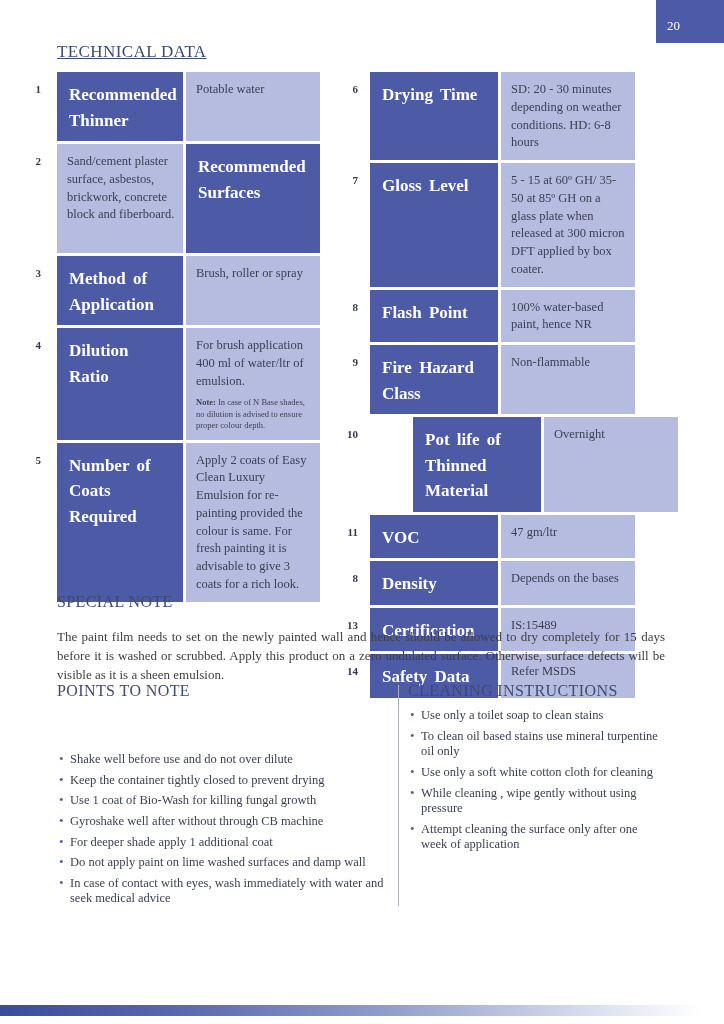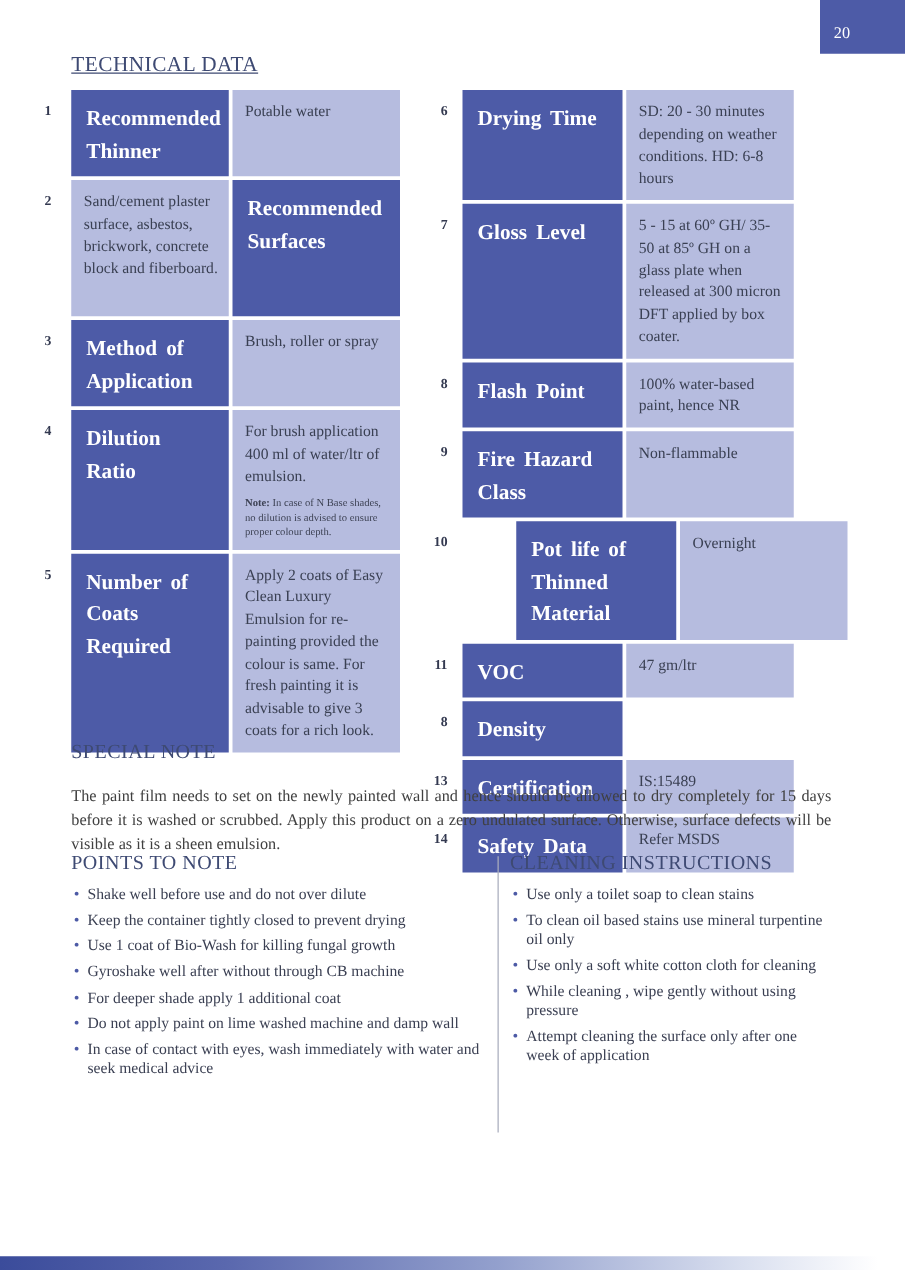--- a/index.html
+++ b/index.html
@@ -62,21 +62,21 @@
   #tbl-right .trow:nth-child(8){min-height:40px;}
   #tbl-right .trow:nth-child(9){min-height:39px;}
   .trow .cell{min-height:inherit;}
   
   #special-body{
     position:absolute;left:57px;top:628px;width:608px;font-size:13px;
     line-height:1.45;text-align:justify;color:#404040;
   }
   
   .blist{position:absolute;top:708px;list-style:none;margin:0;padding:0;}
-  #points-list{left:57px;width:336px;}
+  #points-list{left:57px;width:336px;margin-top:44px;}
   #cleaning-list{left:408px;width:252px;}
   .blist li{
     position:relative;padding-left:13px;margin-bottom:5px;font-size:12.5px;
     line-height:1.25;color:#3a3f52;
   }
   .blist li::before{
     content:"\2022";position:absolute;left:2px;top:-1px;color:#4c5aa5;font-size:13px;
   }
   
   .vdivider{position:absolute;left:398px;top:685px;width:1px;height:221px;background:#a9adbd;}
@@ -155,20 +155,21 @@
       <div class="cell value">Overnight</div>
     </div>
     <div class="trow">
       <div class="rownum">11</div>
       <div class="cell label">VOC</div>
       <div class="cell value">47 gm/ltr</div>
     </div>
     <div class="trow">
       <div class="rownum">8</div>
       <div class="cell label">Density</div>
+      <div class="cell value">Depends on the bases</div>
     </div>
     <div class="trow">
       <div class="rownum">13</div>
       <div class="cell label">Certification</div>
       <div class="cell value">IS:15489</div>
     </div>
     <div class="trow">
       <div class="rownum">14</div>
       <div class="cell label">Safety Data</div>
       <div class="cell value">Refer MSDS</div>
@@ -178,21 +179,21 @@
   <div class="sec-title" id="title-special">SPECIAL NOTE</div>
   <div id="special-body">The paint film needs to set on the newly painted wall and hence should be allowed to dry completely for 15 days before it is washed or scrubbed. Apply this product on a zero undulated surface. Otherwise, surface defects will be visible as it is a sheen emulsion.</div>
 
   <div class="sec-title" id="title-points">POINTS TO NOTE</div>
   <ul class="blist" id="points-list">
     <li>Shake well before use and do not over dilute</li>
     <li>Keep the container tightly closed to prevent drying</li>
     <li>Use 1 coat of Bio-Wash for killing fungal growth</li>
     <li>Gyroshake well after without through CB machine</li>
     <li>For deeper shade apply 1 additional coat</li>
-    <li>Do not apply paint on lime washed machine and damp wall</li>
+    <li>Do not apply paint on lime washed surfaces and damp wall</li>
     <li>In case of contact with eyes, wash immediately with water and seek medical advice</li>
   </ul>
 
   <div class="vdivider"></div>
 
   <div class="sec-title" id="title-cleaning">CLEANING INSTRUCTIONS</div>
   <ul class="blist" id="cleaning-list">
     <li>Use only a toilet soap to clean stains</li>
     <li>To clean oil based stains use mineral turpentine oil only</li>
     <li>Use only a soft white cotton cloth for cleaning</li>

